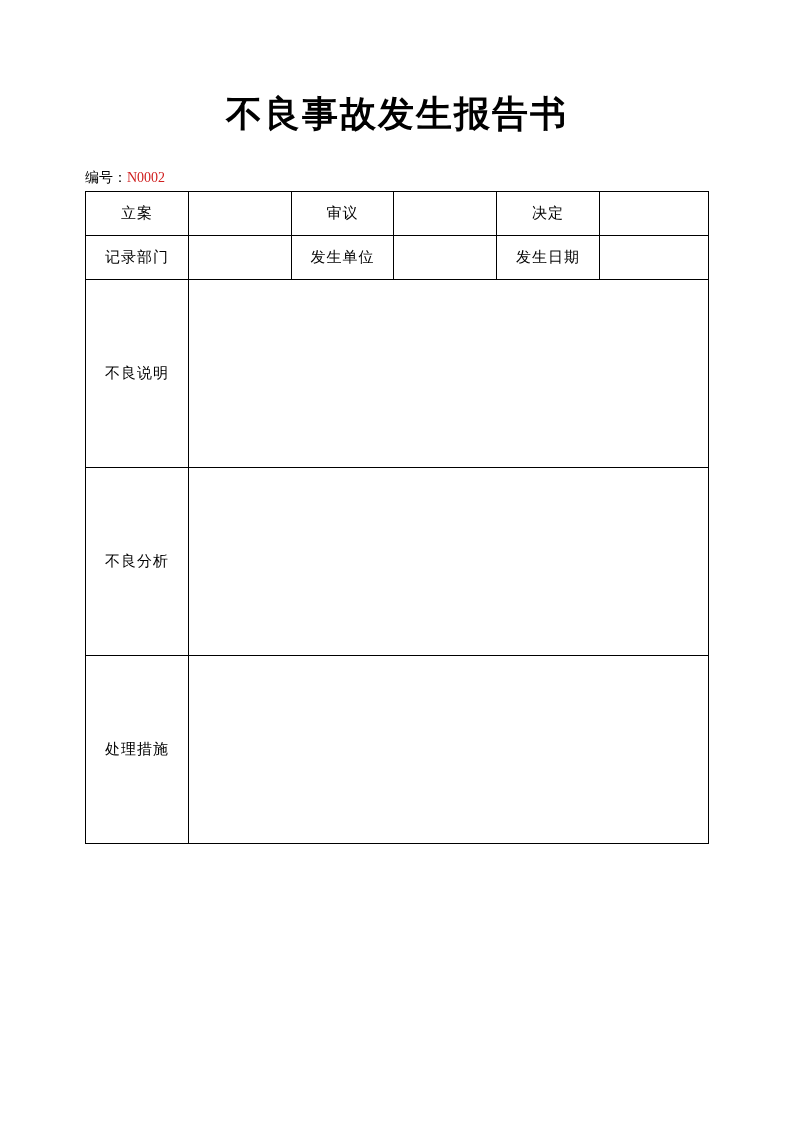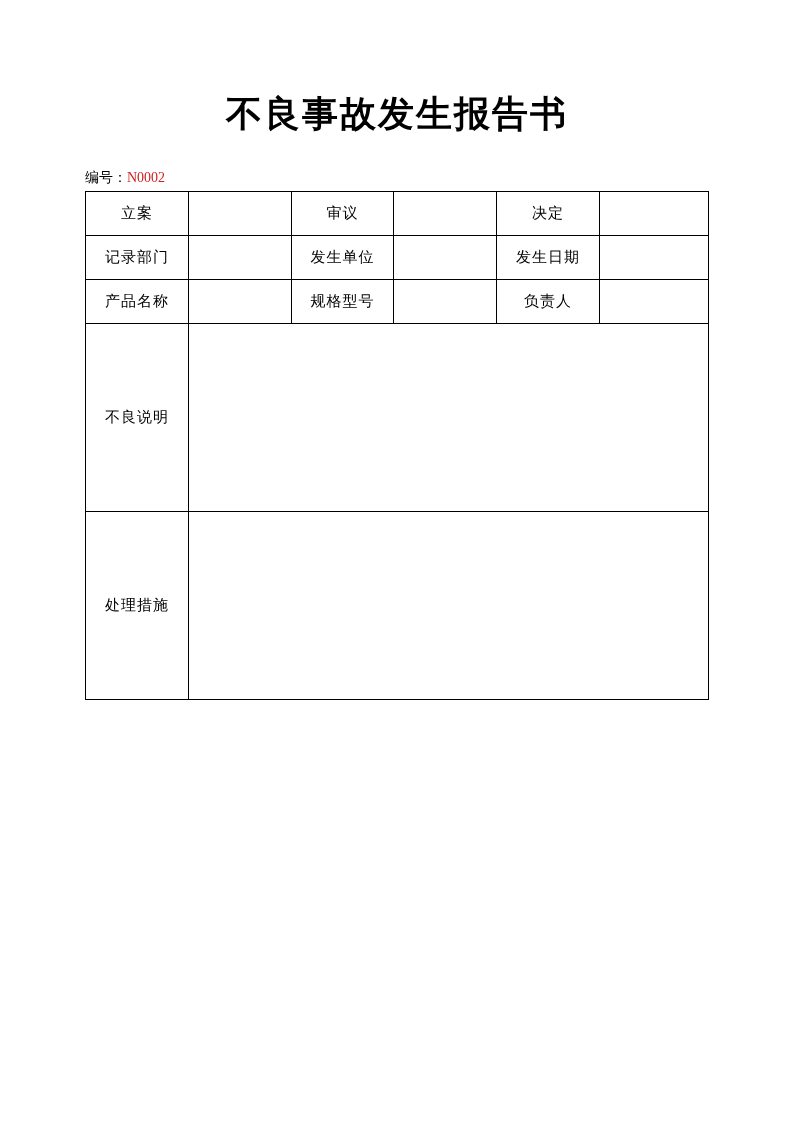--- a/index.html
+++ b/index.html
@@ -91,30 +91,26 @@
       <td></td>
     </tr>
     <tr class="h-small">
       <td class="label-cell">记录部门</td>
       <td></td>
       <td class="label-cell">发生单位</td>
       <td></td>
       <td class="label-cell">发生日期</td>
       <td></td>
     </tr>
-    <tr class="h-small">
-      <td class="label-cell">产品名称</td>
-      <td></td>
-      <td class="label-cell">规格型号</td>
-      <td></td>
-      <td class="label-cell">负责人</td>
-      <td></td>
+    <tr class="h-tall">
+      <td class="label-cell">不良说明</td>
+      <td colspan="5"></td>
     </tr>
     <tr class="h-tall">
-      <td class="label-cell">不良说明</td>
+      <td class="label-cell">不良分析</td>
       <td colspan="5"></td>
     </tr>
     <tr class="h-tall">
       <td class="label-cell">处理措施</td>
       <td colspan="5"></td>
     </tr>
   </tbody>
     </table>
 </div>
 

